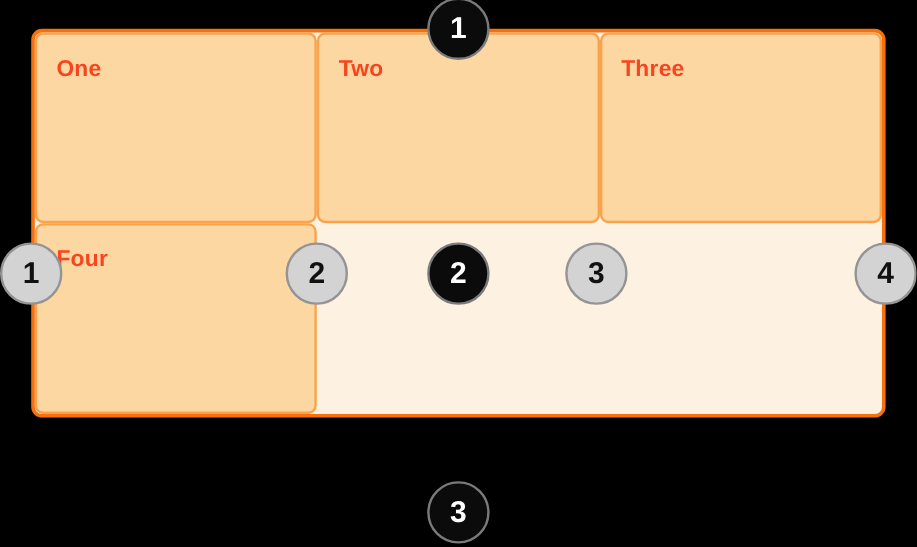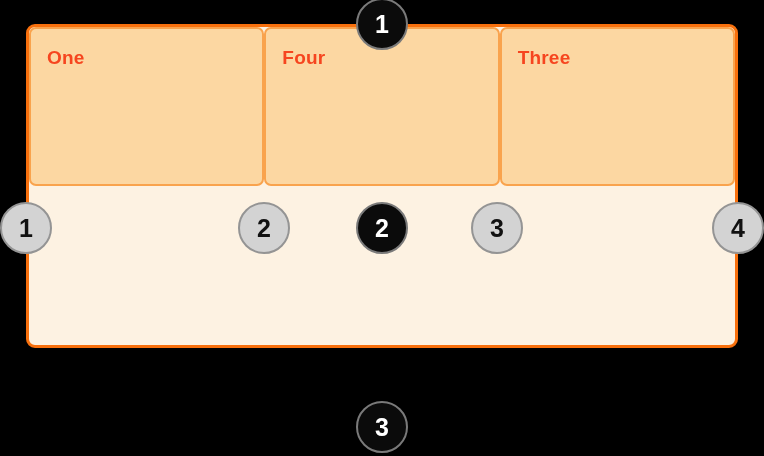--- a/index.html
+++ b/index.html
@@ -74,24 +74,27 @@
 </head>
 <body>
 
 <div class="stage">
 
   <div class="grid-container">
     <div class="cell">
       <span>One</span>
     </div>
     <div class="cell">
-      <span>Four</span>
+      <span>Two</span>
     </div>
     <div class="cell">
       <span>Three</span>
+    </div>
+    <div class="cell">
+      <span>Four</span>
     </div>
     <div class="cell empty">
       <span></span>
     </div>
   </div>
 
   <div class="marker col-line" style="left:0px;top:202px;">
     <span>1</span>
   </div>
   <div class="marker col-line" style="left:238px;top:202px;">

